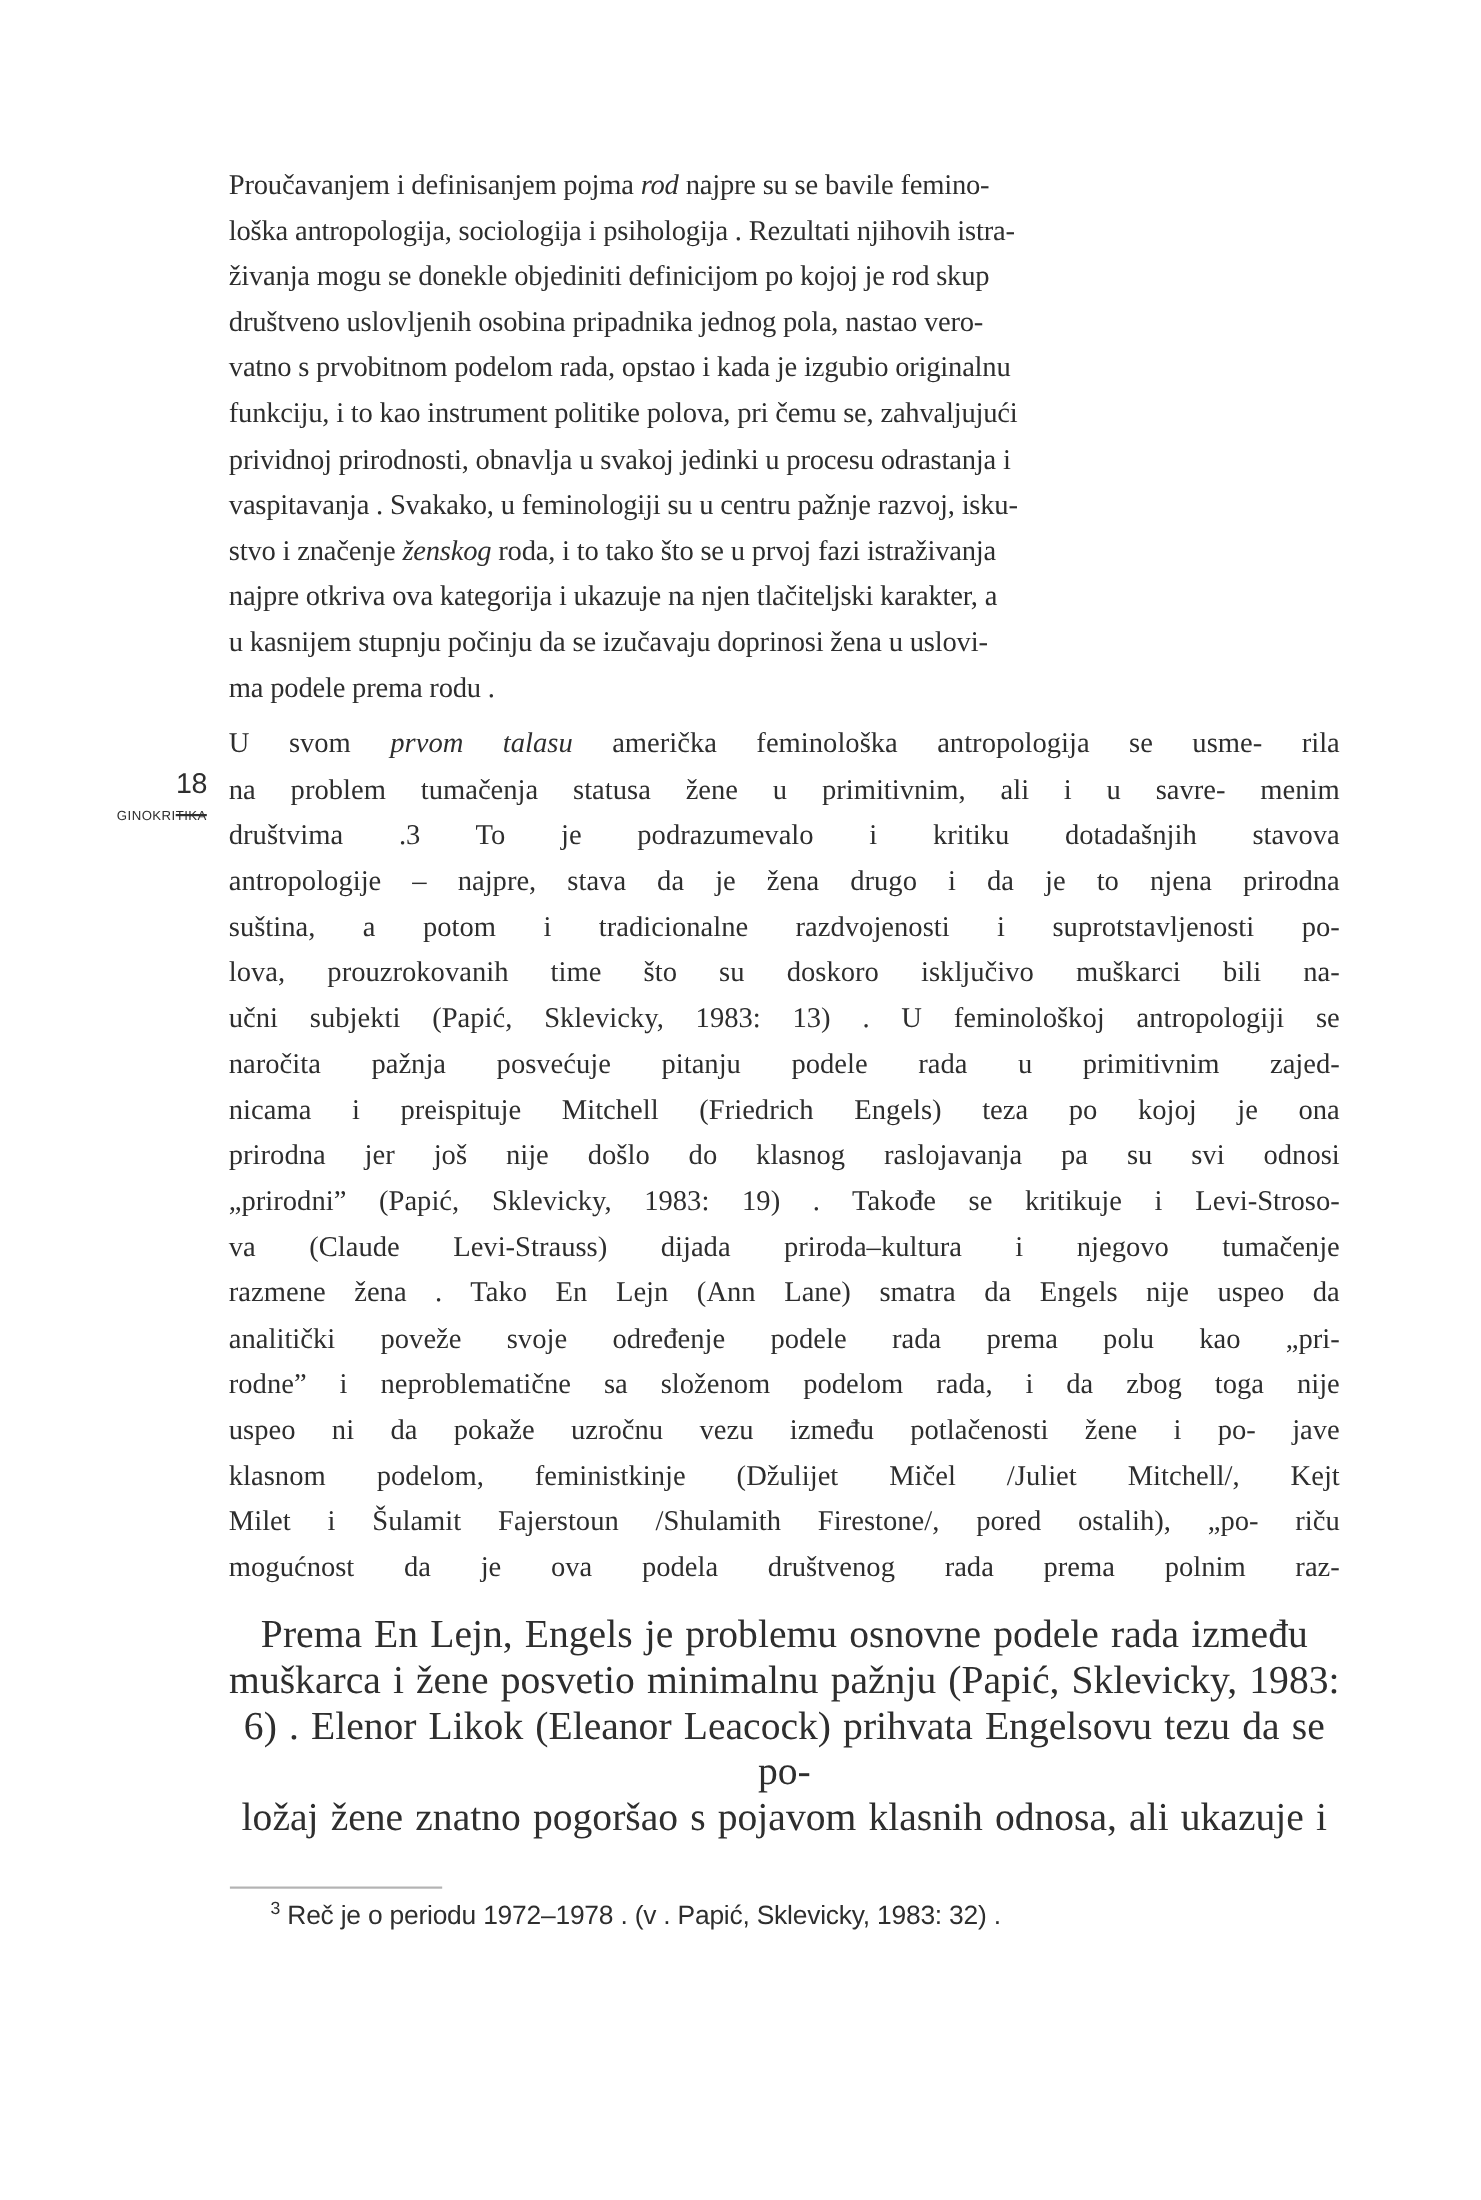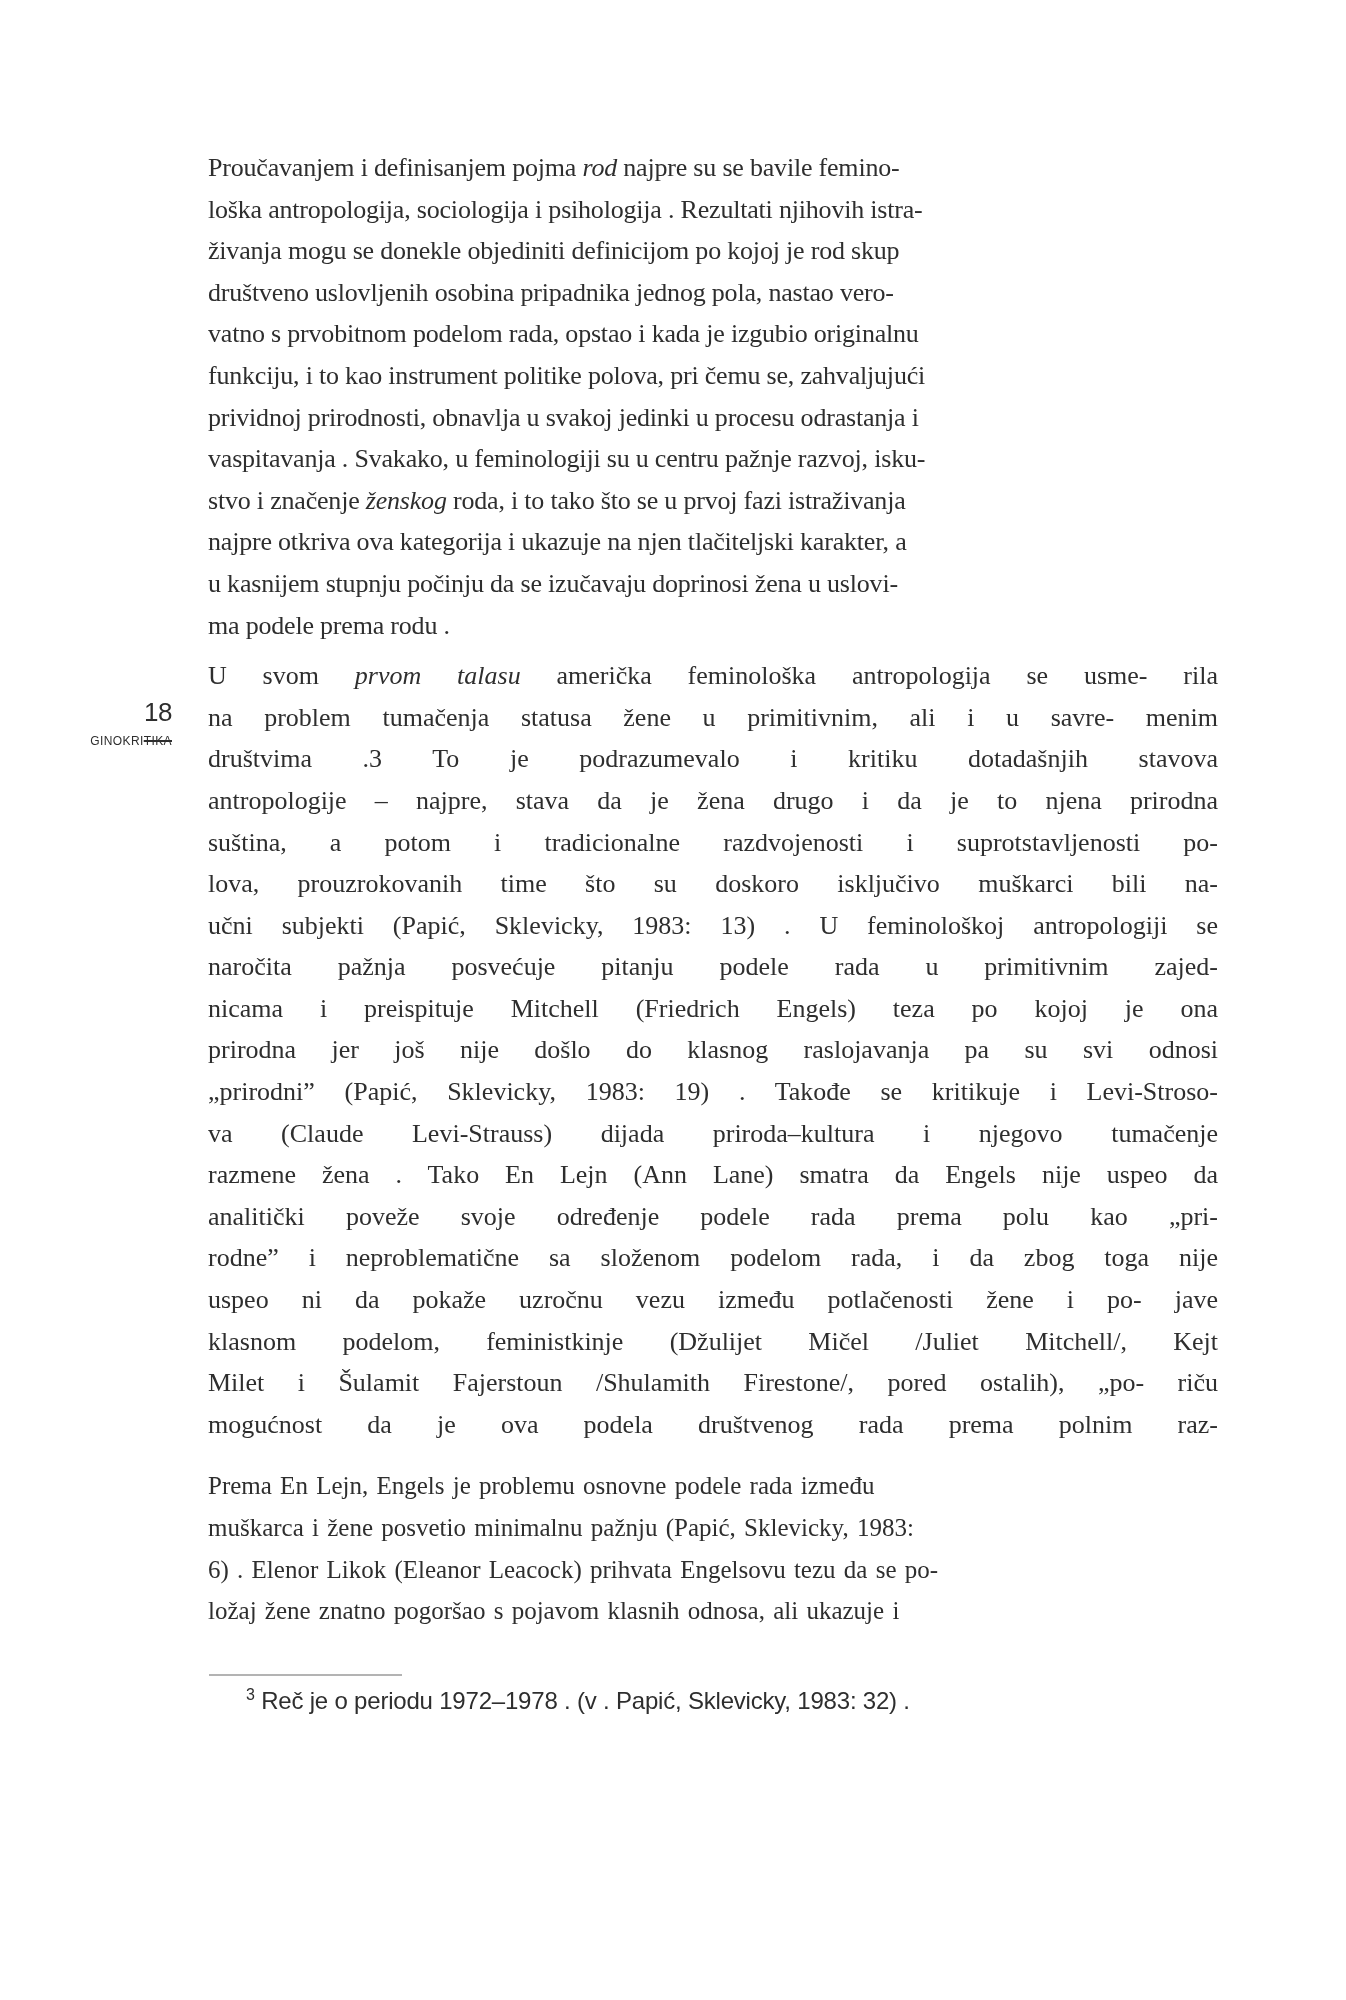--- a/index.html
+++ b/index.html
@@ -9,21 +9,21 @@
   }
   *{margin:0;padding:0;box-sizing:border-box;}
   html,body{background:var(--bg-color);}
   body{
     width:1346px;height:2000px;position:relative;overflow:hidden;
     font-family:"Liberation Sans","DejaVu Sans",sans-serif;
     color:var(--text-color);
   }
   
   .margin-block{
-    position:absolute;left:0;top:697px;width:172px;text-align:right;
+    position:absolute;left:16px;top:697px;width:172px;text-align:right;
   }
   .page-number{
     font-size:26px;line-height:30px;letter-spacing:-0.5px;
   }
   .running-title{
     margin-top:5px;font-size:12px;letter-spacing:0.4px;line-height:18px;
     white-space:nowrap;
   }
   .running-title .struck{
     text-decoration:line-through;
@@ -34,21 +34,21 @@
     position:absolute;left:208px;top:147px;width:1010px;
   }
   .para{font-size:26px;line-height:41.6px;}
   .para .line{min-height:41.6px;white-space:pre-wrap;font-family:Liberation Serif, serif;}
   .para.p1{letter-spacing:-0.2px;}
   .para.p2{margin-top:9px;}
   .para.p2 .line{
     text-align:justify;
     text-align-last:justify;
   }
-  .para.p3{margin-top:20px;font-size:25px;word-spacing:2px;}
+  .para.p3{margin-top:20px;font-size:36px;word-spacing:2px;text-align:center;}
   em{font-style:italic;}
   
   .footnote-divider{
     margin-top:42px;margin-left:1px;width:193px;height:0;
     border-top:2px solid var(--divider-color);
   }
   .footnote-line{
     margin-top:9px;padding-left:38px;
     font-size:24px;line-height:32px;letter-spacing:-0.2px;
   }

